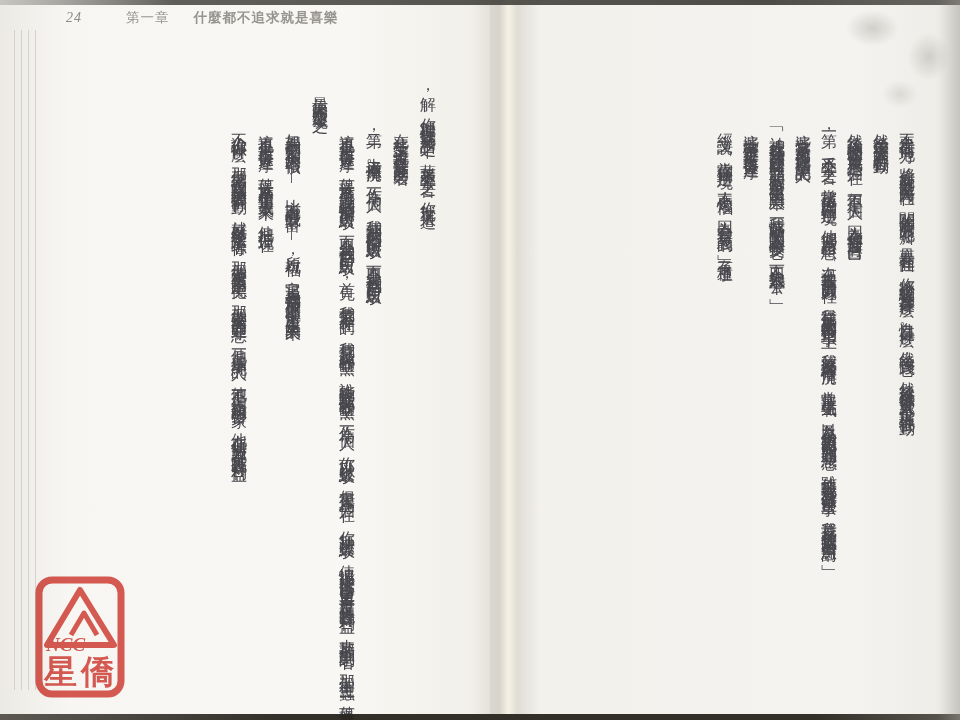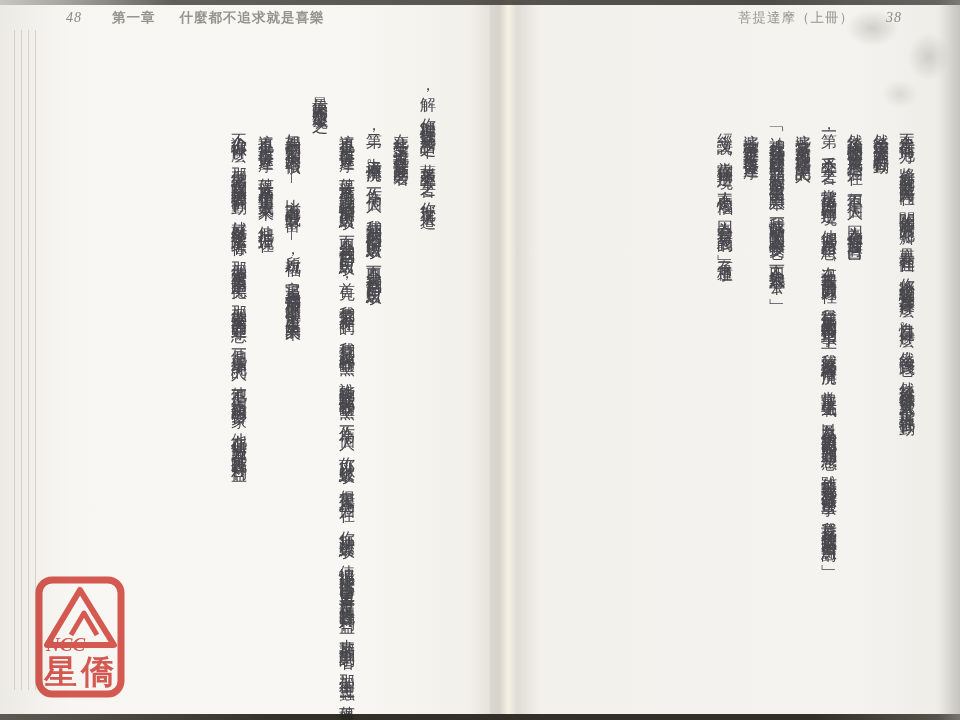--- a/index.html
+++ b/index.html
@@ -29,21 +29,21 @@
     background:repeating-linear-gradient(90deg,rgba(190,186,178,.55) 0 1px,rgba(255,255,255,0) 1px 7px);}
   .gutter{position:absolute;top:0;left:470px;width:70px;height:714px;
     background:linear-gradient(90deg,rgba(0,0,0,0) 0%,rgba(118,112,100,.16) 42%,rgba(248,243,228,.85) 55%,rgba(118,112,100,.12) 68%,rgba(0,0,0,0) 100%);}
 
   
   .runhead{position:absolute;top:9px;display:flex;align-items:baseline;
     color:#96948e;font-size:13.5px;letter-spacing:1px;white-space:nowrap;}
   .runhead-left{left:66px;}
   .runhead-right{left:738px;}
   .pagenum{font-style:italic;font-size:14px;color:#8d8b86;}
-  .runhead-left .chapter{margin-left:30px;font-weight:bold;}
+  .runhead-left .chapter{margin-left:44px;}
   .runhead-left .chap-title{margin-left:24px;font-weight:bold;}
   .runhead-right .pagenum{margin-left:32px;}
 
   
   .vbody{position:absolute;writing-mode:vertical-rl;color:#47474d;
     font-size:16px;line-height:26px;letter-spacing:2.3px;
     font-family:"Liberation Serif","DejaVu Serif",serif;}
   .vbody p{margin:0;padding:0;text-indent:37px;}
   .vbody p.cont{text-indent:0;}
   .body-right{top:84px;left:528px;width:392px;height:624px;}
@@ -58,29 +58,25 @@
 
 <div class="photo">
 
   <div class="page-left-bg"></div>
   <div class="page-right-bg"></div>
   <div class="page-stack-lines"></div>
   <div class="gutter"></div>
   <div class="texture-blobs"></div>
 
   <div class="runhead runhead-left">
-    <span class="pagenum">48</span>
+    <span class="pagenum">24</span>
     <span class="chapter">第一章</span>
     <span class="chap-title">什麼都不追求就是喜樂</span>
   </div>
 
-  <div class="runhead runhead-right">
-    <span>菩提達摩（上冊）</span>
-    <span class="pagenum">38</span>
-  </div>
 
   <div class="vbody body-right">
     <p>不要去任何地方，將你所有的能量拉向內在，關閉你所有的花瓣，只要在裡面，你將會經驗到達摩是什麼，自性是什麼。然後實踐它，然後就好像你什麼人都不是一樣地去行動。</p>
     <p>然後帶著很大的慈悲去行動。</p>
     <p>然後讓你的整個生命成為只是一個「在」，但不是一個人，因為在你裡面沒有自己。</p>
     <p>第一，受不公平之苦，當找尋道的人碰到逆境，他們應該自己想：「在過去數不清的歲月裡，我從最主要的轉移到瑣事上，我經歷過各種情況，常常無端生氣，以及為了無數的犯規而感到罪惡感，雖然我現在沒有做錯什麼事，我還是在被我的過去所懲罰。」</p>
     <p>這些文字是來自那個寫這些筆記的人。</p>
     <p>「神或人都無法預知什麼時候一個罪惡的行為將會生出它的惡果，我懷著一顆敞開的心來接受它，而不去抱怨不公平。」</p>
     <p>這些文字確定不是來自菩提達摩。</p>
     <p>經文說：「當你碰到逆境，不要煩惱，因為它是有意義的。」有了這種了</p>

